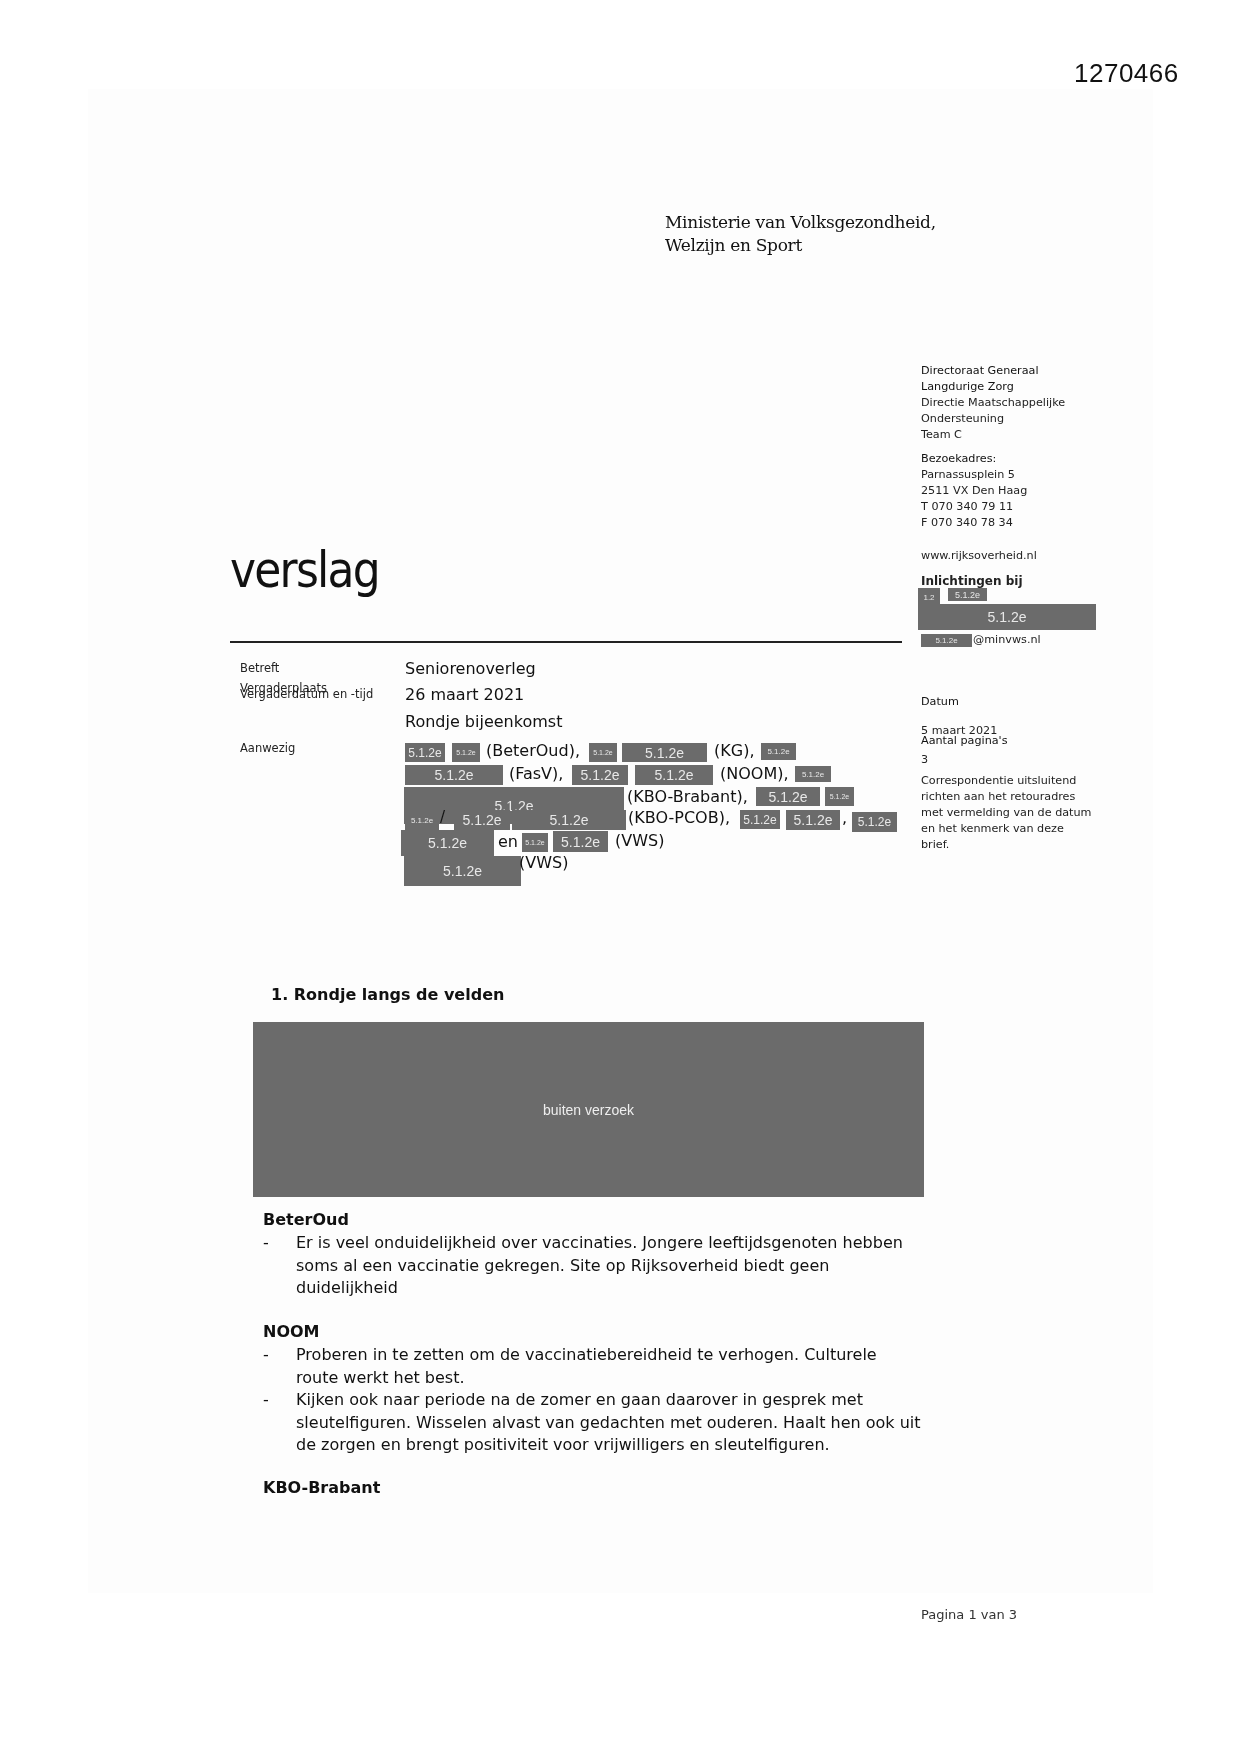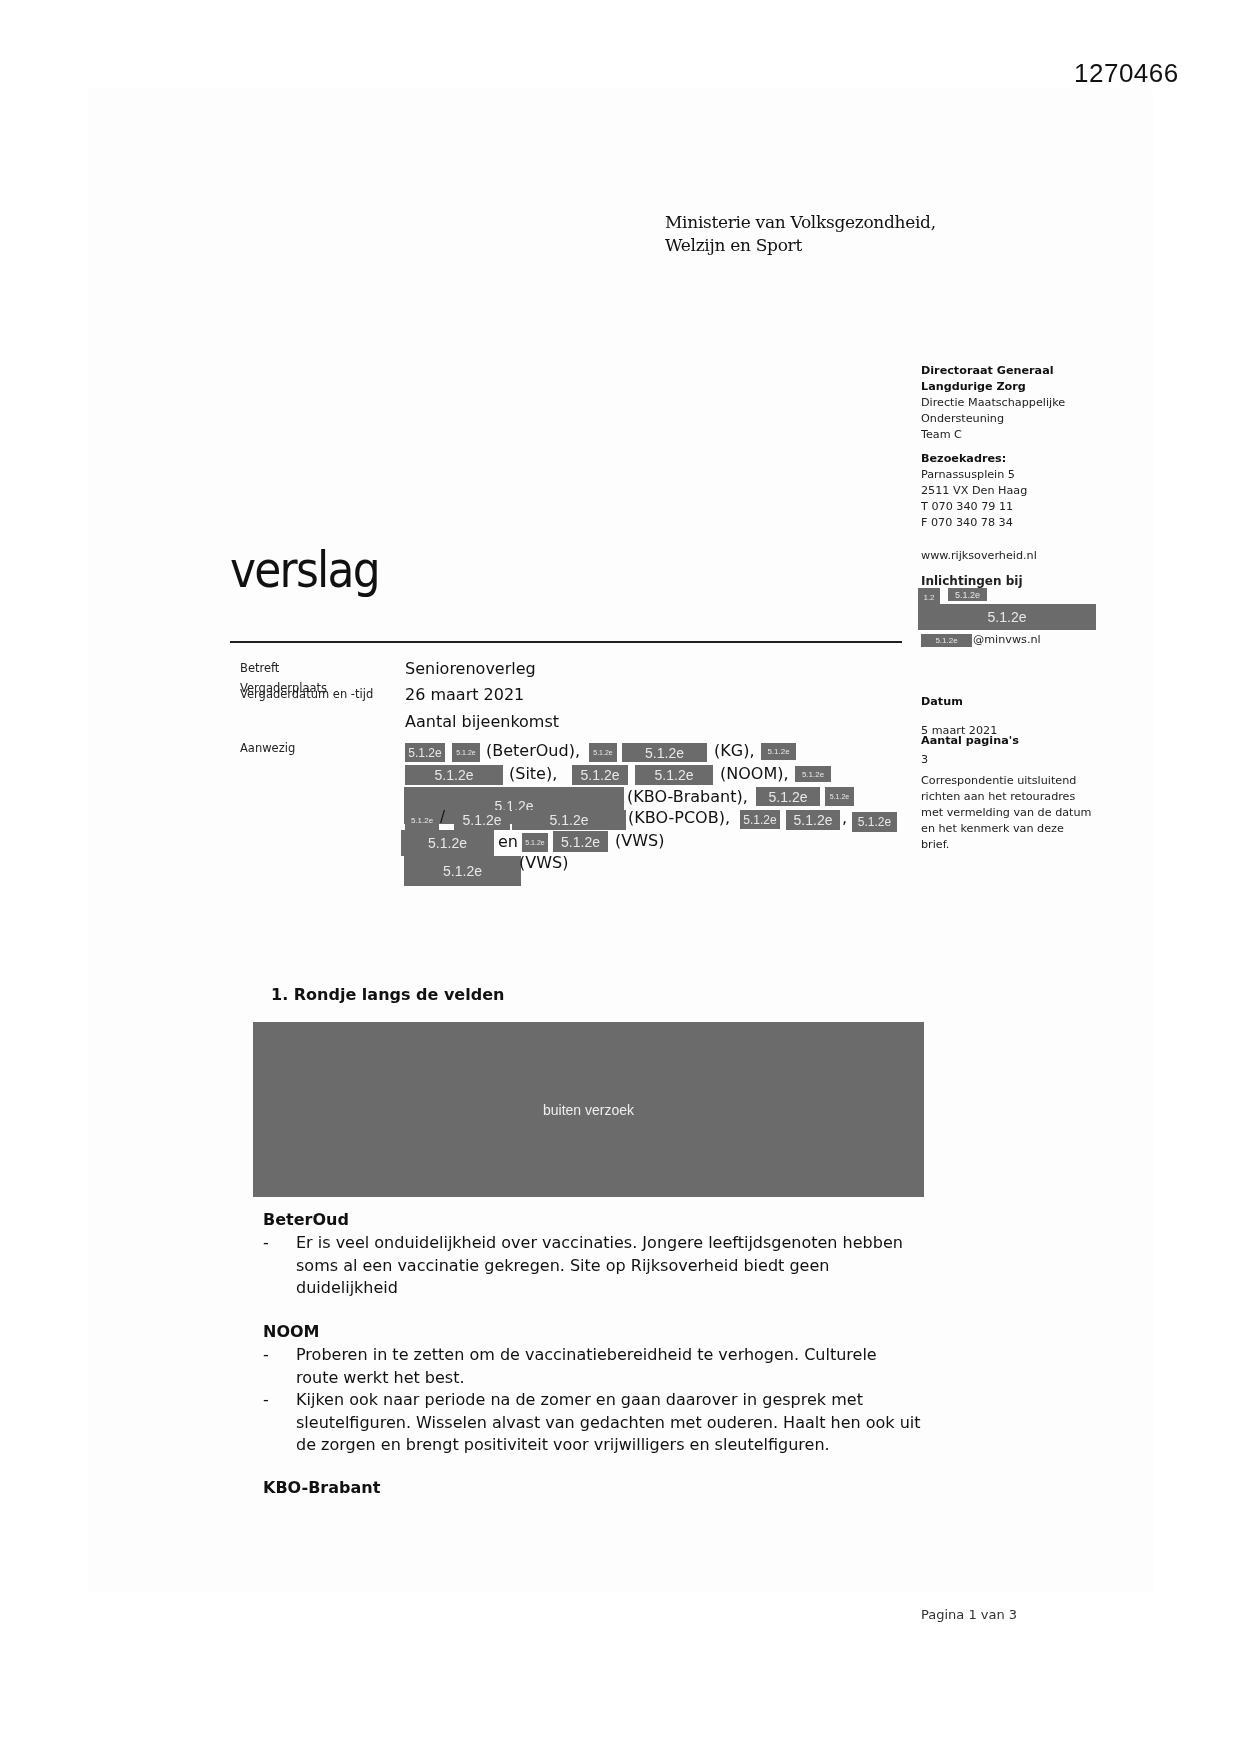--- a/index.html
+++ b/index.html
@@ -1,21 +1,21 @@
 <!DOCTYPE html>
 <html><head>
 <meta charset="utf-8">
 <style>
   html, body { margin: 0; padding: 0; }
   body { width: 1241px; height: 1754px; position: relative; background: #ffffff; overflow: hidden; font-family: "DejaVu Sans", sans-serif; color: #111; }
   .page { position: absolute; left: 88px; top: 89px; width: 1065px; height: 1504px; background: #fdfdfd; }
   .doc-id { position: absolute; left: 1074px; top: 58px; font-family: "Liberation Sans", sans-serif; font-size: 26px; color: #111; letter-spacing: 0.5px; }
   .ministry { position: absolute; left: 665px; top: 211px; font-family: "DejaVu Serif", serif; font-size: 17px; line-height: 23px; color: #111; letter-spacing: -0.3px; }
   .sidebar { position: absolute; left: 921px; font-size: 11.2px; line-height: 16px; color: #222; }
-  .sidebar .b { font-weight: bold; color: #111; }
+  .sidebar .b { font-weight: normal; color: #111; }
   .title { position: absolute; left: 230px; top: 541px; font-family: "DejaVu Sans", sans-serif; font-size: 50px; font-weight: normal; color: #111; letter-spacing: -2px; transform: scaleX(0.88); transform-origin: left top; }
   .rule { position: absolute; left: 230px; top: 641px; width: 672px; height: 2px; background: #222; }
   .meta-label { position: absolute; left: 240px; font-size: 11.5px; color: #222; }
   .meta-value { position: absolute; left: 405px; font-size: 16px; color: #111; }
   .red { position: absolute; background: #6b6b6b; color: #e8e8e8; font-family: "Liberation Sans", sans-serif; display: flex; align-items: center; justify-content: center; white-space: nowrap; }
   .txt { position: absolute; font-size: 16px; color: #111; white-space: nowrap; }
   .section-h { position: absolute; left: 271px; top: 985px; font-size: 16px; font-weight: bold; color: #111; }
   .big-red { position: absolute; left: 253px; top: 1022px; width: 671px; height: 175px; background: #6b6b6b; color: #eeeeee; display: flex; align-items: center; justify-content: center; font-family: "Liberation Sans", sans-serif; font-size: 14px; }
   .org-h { position: absolute; left: 263px; font-size: 16px; font-weight: bold; color: #111; }
   .bullet { position: absolute; left: 263px; width: 660px; font-size: 16px; line-height: 22.5px; color: #111; }
@@ -77,35 +77,35 @@
 </div>
 
 <div class="title">verslag</div>
 <div class="rule"></div>
 
 <div class="meta-label" style="top:661px;">Betreft</div>
 <div class="meta-value" style="top:659px;">Seniorenoverleg</div>
 <div class="meta-label" style="top:687px;">Vergaderdatum en -tijd</div>
 <div class="meta-value" style="top:685px;">26 maart 2021</div>
 <div class="meta-label" style="top:681px;">Vergaderplaats</div>
-<div class="meta-value" style="top:712px;">Aantal bijeenkomst</div>
+<div class="meta-value" style="top:712px;">Rondje bijeenkomst</div>
 <div class="meta-label" style="top:741px;">Aanwezig</div>
 
 <div>
 
   <div class="red" style="left:405px; top:743px; width:40px; height:19px; font-size:12px;">5.1.2e</div>
   <div class="red" style="left:452px; top:743px; width:28px; height:19px; font-size:7px;">5.1.2e</div>
   <div class="txt" style="left:486px; top:741px;">(BeterOud),</div>
   <div class="red" style="left:589px; top:743px; width:28px; height:19px; font-size:7px;">5.1.2e</div>
   <div class="red" style="left:622px; top:743px; width:85px; height:19px; font-size:14px;">5.1.2e</div>
   <div class="txt" style="left:714px; top:741px;">(KG),</div>
   <div class="red" style="left:761px; top:743px; width:35px; height:17px; font-size:8px;">5.1.2e</div>
 
   <div class="red" style="left:405px; top:765px; width:98px; height:20px; font-size:14px;">5.1.2e</div>
-  <div class="txt" style="left:509px; top:764px;">(Site),</div>
+  <div class="txt" style="left:509px; top:764px;">(FasV),</div>
   <div class="red" style="left:572px; top:765px; width:56px; height:20px; font-size:14px;">5.1.2e</div>
   <div class="red" style="left:635px; top:765px; width:78px; height:20px; font-size:14px;">5.1.2e</div>
   <div class="txt" style="left:720px; top:764px;">(NOOM),</div>
   <div class="red" style="left:795px; top:766px; width:36px; height:16px; font-size:8px;">5.1.2e</div>
 
   <div class="red" style="left:404px; top:787px; width:220px; height:37px; font-size:14px;">5.1.2e</div>
   <div class="txt" style="left:627px; top:787px;">(KBO-Brabant),</div>
   <div class="red" style="left:756px; top:787px; width:64px; height:19px; font-size:14px;">5.1.2e</div>
   <div class="red" style="left:825px; top:787px; width:29px; height:19px; font-size:7px;">5.1.2e</div>
 

